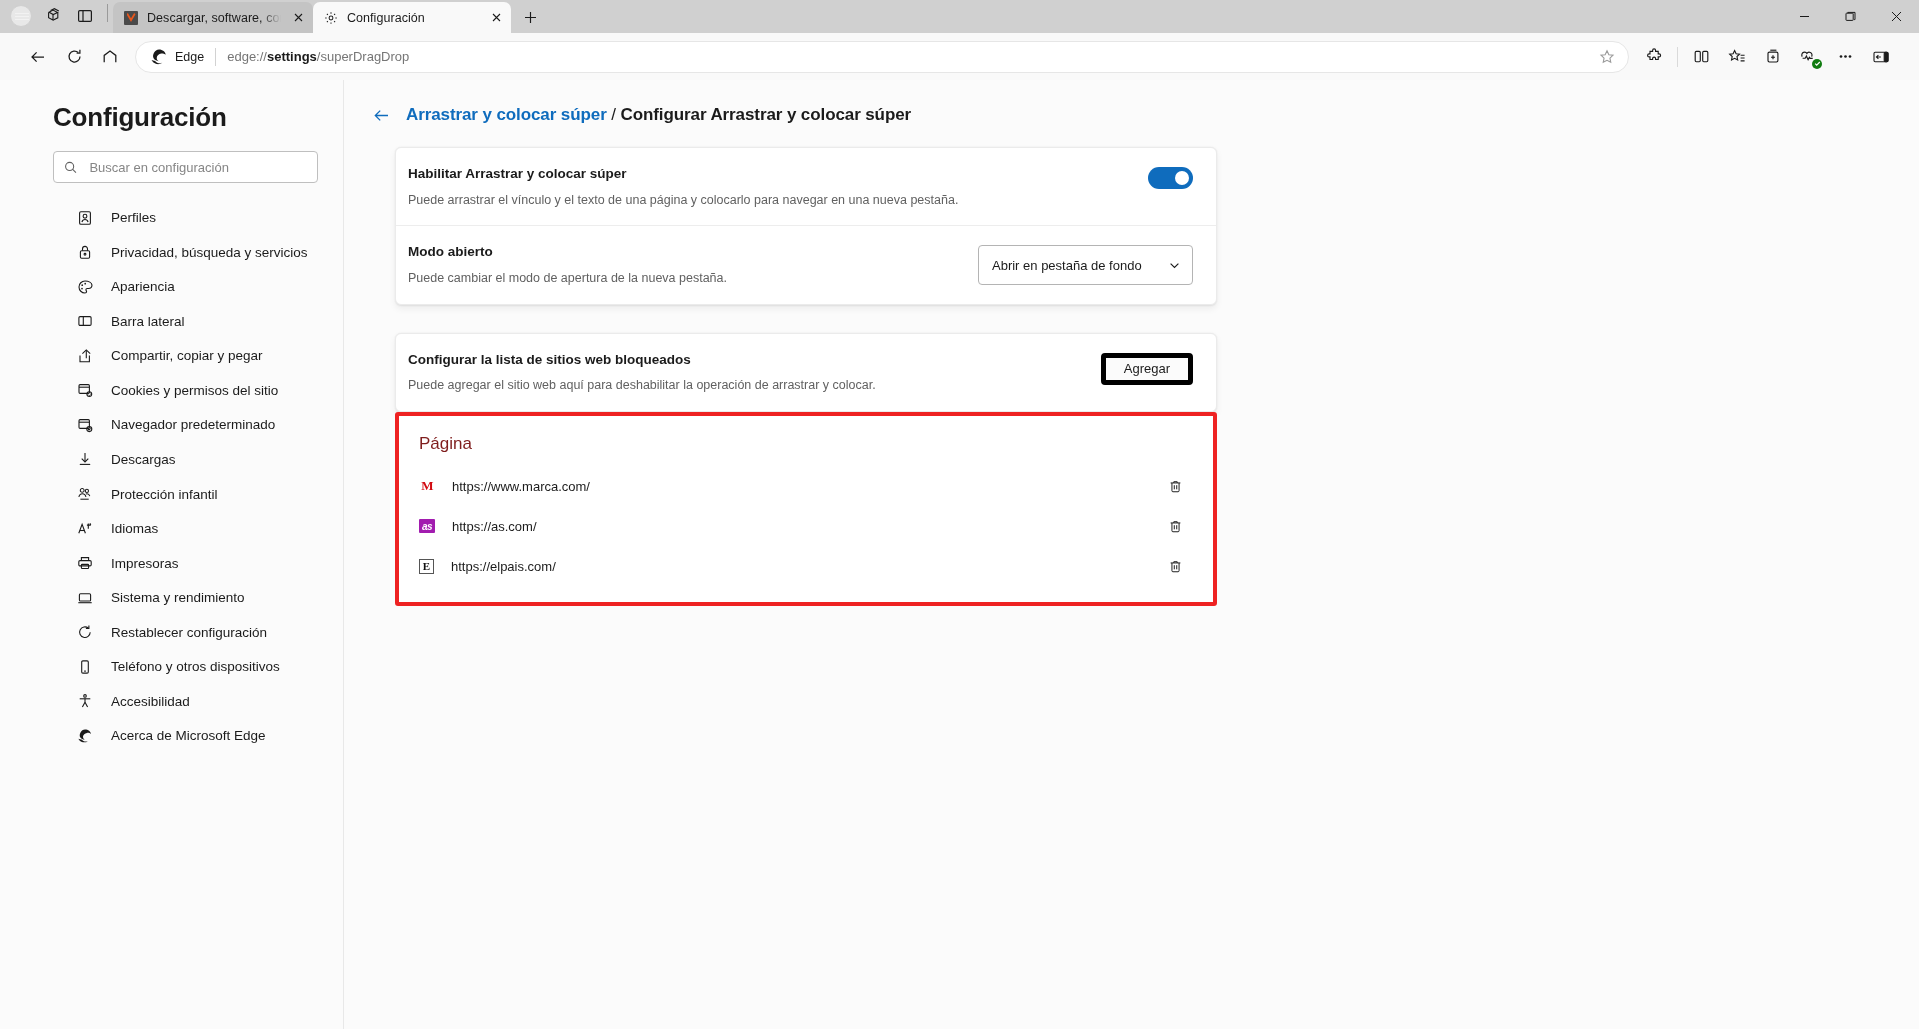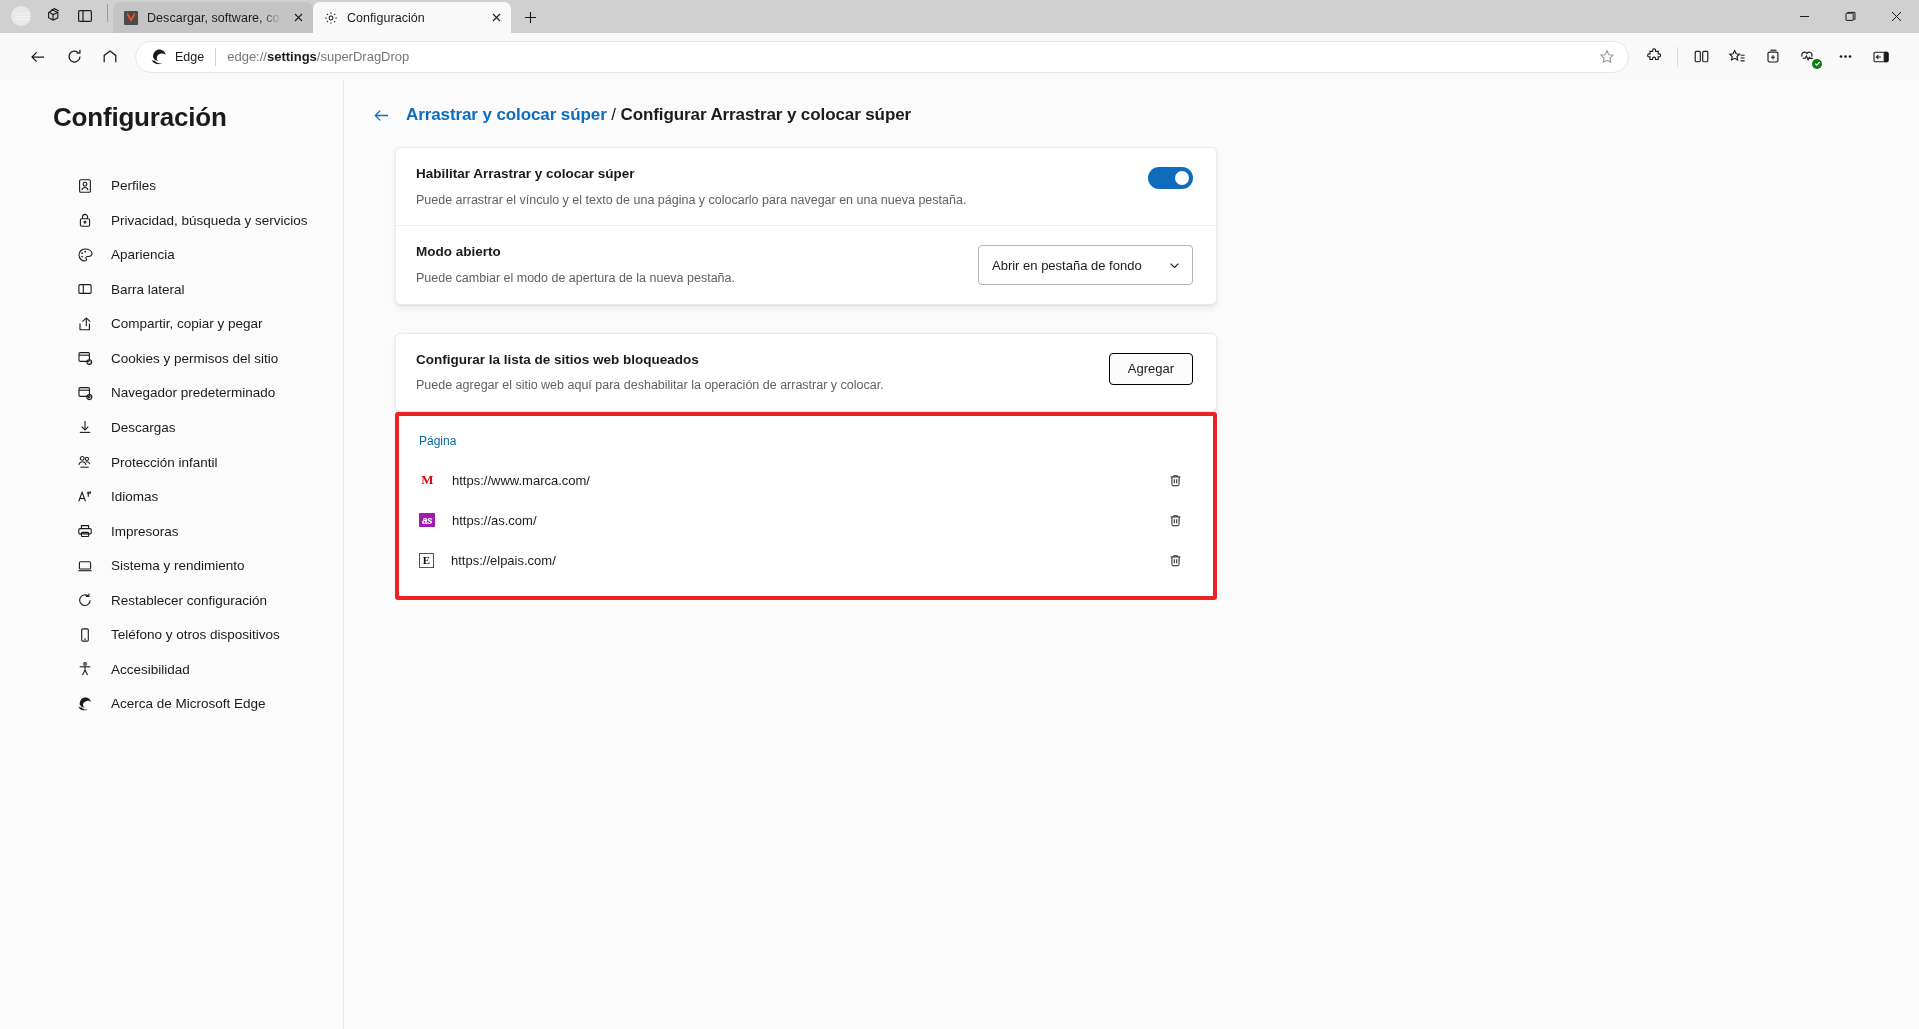--- a/index.html
+++ b/index.html
@@ -239,21 +239,21 @@
     margin-left: 51px;
     background: #fff;
     border: 1px solid #ebebeb;
     border-radius: 6px;
     box-shadow: 0 .6px 1.8px rgba(0,0,0,.07), 0 3.2px 7.2px rgba(0,0,0,.06);
     margin-bottom: 28px;
   }
   .row {
     display: flex; align-items: flex-start;
     justify-content: flex-end;
-    padding: 17px 23px 17px 20px;
+    padding: 17px 23px 17px 12px;
     gap: 20px;
   }
   .row + .row { border-top: 1px solid #ededed; }
   .row-text { flex: 1 1 auto; min-width: 0; }
   .row-title {
     font-size: 13.5px; font-weight: 600; color: #1b1b1b;
     margin-bottom: 9px; line-height: 1.3;
   }
   .row-desc { font-size: 12.5px; color: #616161; line-height: 1.35; }
   .row-ctrl { flex: none; display: flex; align-items: center; padding-top: 2px; }
@@ -281,41 +281,41 @@
     justify-content: space-between;
     padding: 0 11px 0 13px;
     gap: 14px;
     font-size: 13px;
     color: #1b1b1b;
   }
 
   .btn {
     height: 32px;
     padding: 0 18px;
-    border: 1px solid #000000;
+    border: 5px solid #000000;
     border-radius: 4px;
     background: #fbfbfb;
     font-size: 13px;
     color: #1b1b1b;
     font-family: inherit;
     display: flex; align-items: center; justify-content: center;
   }
 
   
   .highlight-card {
     width: 822px;
     margin-left: 51px;
     margin-top: -28px;
     background: #fff;
     border: 4px solid #ee2222;
     border-radius: 3px;
     padding: 13px 23px 16px 20px;
   }
   .col-head {
-    font-size: 12px; color: #0369a1;
+    font-size: 17px; color: #7f1d1d;
     padding: 5px 0 12px 0;
   }
   .site-row {
     display: flex; align-items: center;
     gap: 17px;
     height: 40px;
   }
   .site-favicon {
     width: 16px; height: 16px; flex: none;
     display: flex; align-items: center; justify-content: center;
@@ -506,20 +506,29 @@
       <rect x="12.2" y="4.3" width="3.8" height="9.4" rx="1.1" fill="#1b1b1b"></rect>
       <path d="M4.3 9h4.6M6.4 7.1 4.4 9l2 1.9"></path>
     </svg>
   </div>
 </div>
 
 <div class="page">
 
   <div class="sidebar">
     <div class="settings-title">Configuración</div>
+    <div class="search-wrap">
+      <div class="search-box">
+        <svg width="15" height="15" viewBox="0 0 15 15" fill="none" stroke="#5f5f5f" stroke-width="1.2">
+            <circle cx="6.3" cy="6.3" r="4.5"></circle>
+            <path d="M9.7 9.7l3.6 3.6"></path>
+          </svg>
+        <input type="text" placeholder="Buscar en configuración" style="">
+      </div>
+    </div>
 
     <div class="navlist">
 
       <div class="navitem">
         <span class="nav-ico">
           <svg width="16" height="16" viewBox="0 0 16 16" fill="none" stroke="#1b1b1b" stroke-width="1.1">
               <rect x="2.6" y="1.8" width="10.8" height="12.4" rx="1.3"></rect>
               <circle cx="8" cy="6.2" r="1.9"></circle>
               <path d="M4.9 12c.5-1.6 1.7-2.5 3.1-2.5s2.6.9 3.1 2.5"></path>
             </svg>

